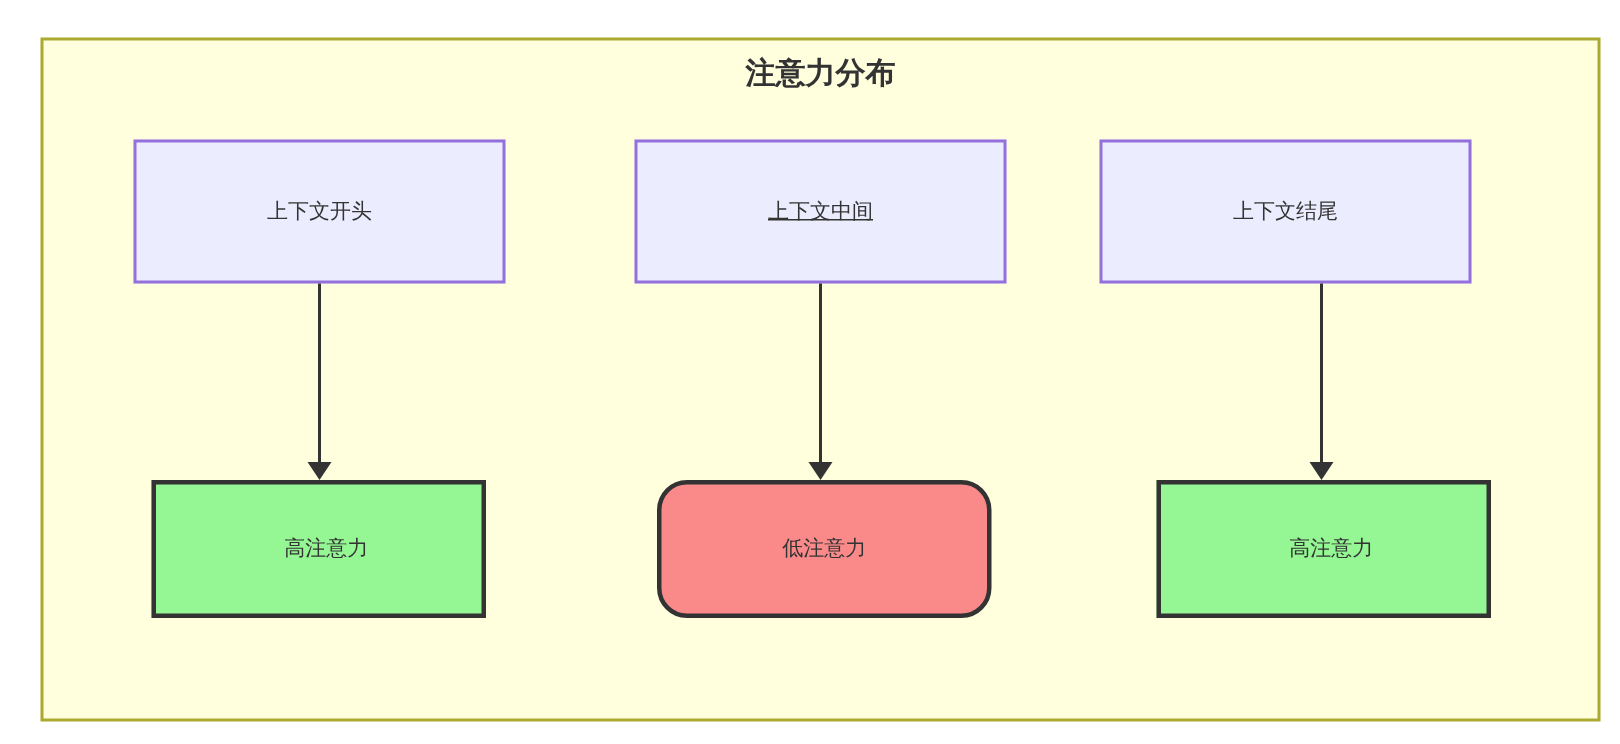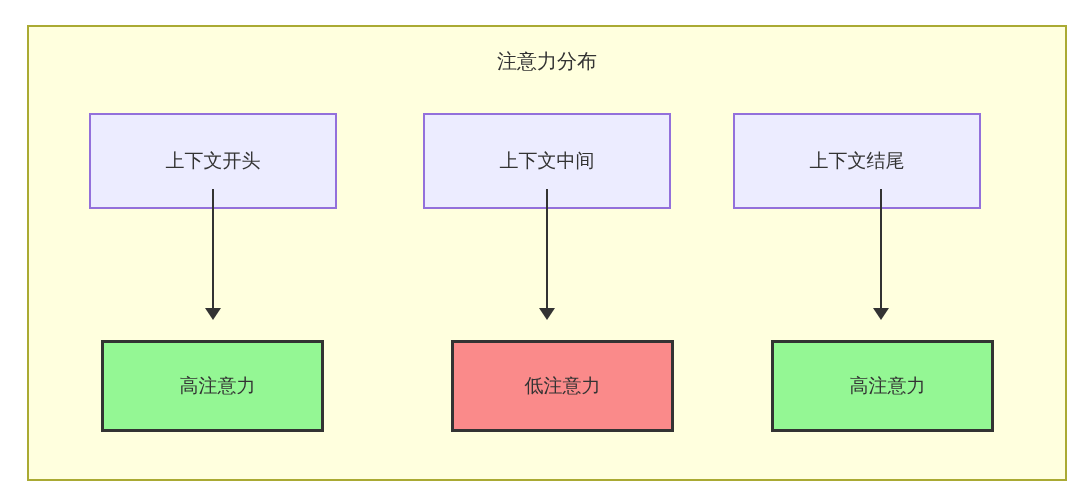--- a/index.html
+++ b/index.html
@@ -16,39 +16,39 @@
   *{margin:0;padding:0;box-sizing:border-box;}
   html,body{width:1080px;height:496px;background:#ffffff;overflow:hidden;
     font-family:"Liberation Sans","DejaVu Sans",sans-serif;color:var(--text);}
   .canvas{
     position:absolute;left:27px;top:25px;width:1040px;height:456px;
     background:var(--canvas-bg);
     border:2px solid var(--canvas-border);
   }
   .diagram-title{
     position:absolute;left:0;right:0;top:8px;
-    text-align:center;font-size:20px;font-weight:400;color:var(--text);margin-top:13px;
+    text-align:center;font-size:20px;font-weight:700;color:var(--text);
   }
   .node{
     position:absolute;display:flex;align-items:center;justify-content:center;
-    font-size:19px;color:var(--text);text-align:left;margin-top:20px;
+    font-size:14px;color:var(--text);text-align:left;
   }
   .node.source{
     top:66px;width:248px;height:96px;
     background:var(--source-fill);
     border:2px solid var(--source-border);
   }
   .node.target{
     top:293px;width:223px;height:92px;
     border:3px solid var(--target-border);
   }
   .node.high{background:var(--high-fill);padding-left:10px;}
   .node.low{background:var(--low-fill);}
   .col0 .source{left:60px;}  .col0 .target{left:72px;}
-  .col1 .source{left:394px;} .col1 .target{left:422px;}
+  .col1 .source{left:394px;text-decoration:underline;} .col1 .target{left:409px;border-radius:20px;}
   .col2 .source{left:704px;} .col2 .target{left:742px;}
   .edge-line{
     position:absolute;top:162px;width:2px;height:120px;background:var(--arrow);
   }
   .edge-head{
     position:absolute;top:281px;width:0;height:0;
     border-left:8px solid transparent;border-right:8px solid transparent;
     border-top:12px solid var(--arrow);
   }
   .col0 .edge-line{left:183px;} .col0 .edge-head{left:176px;}

